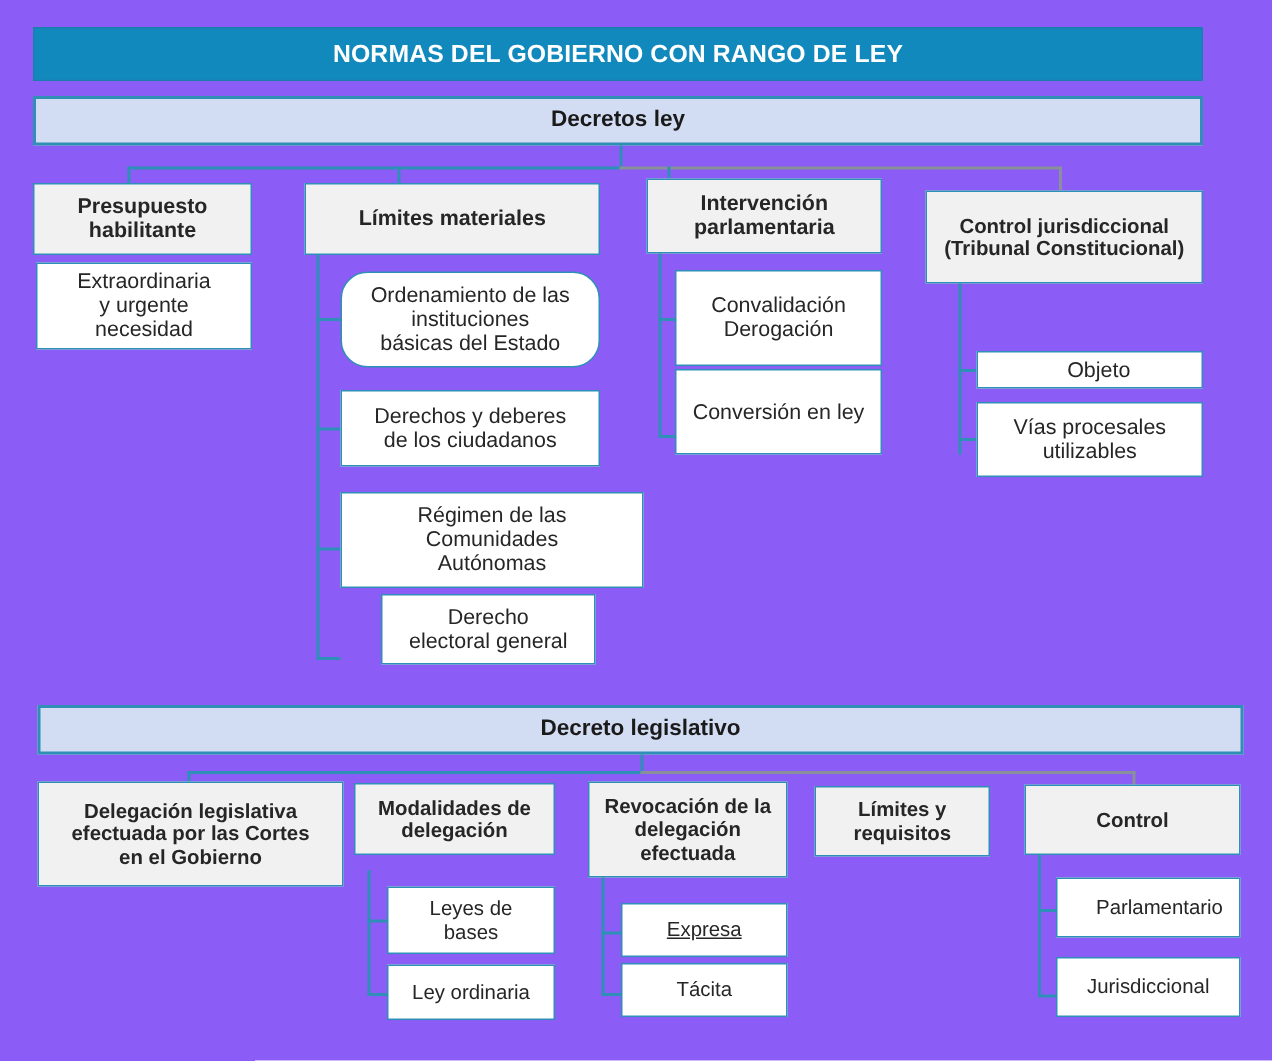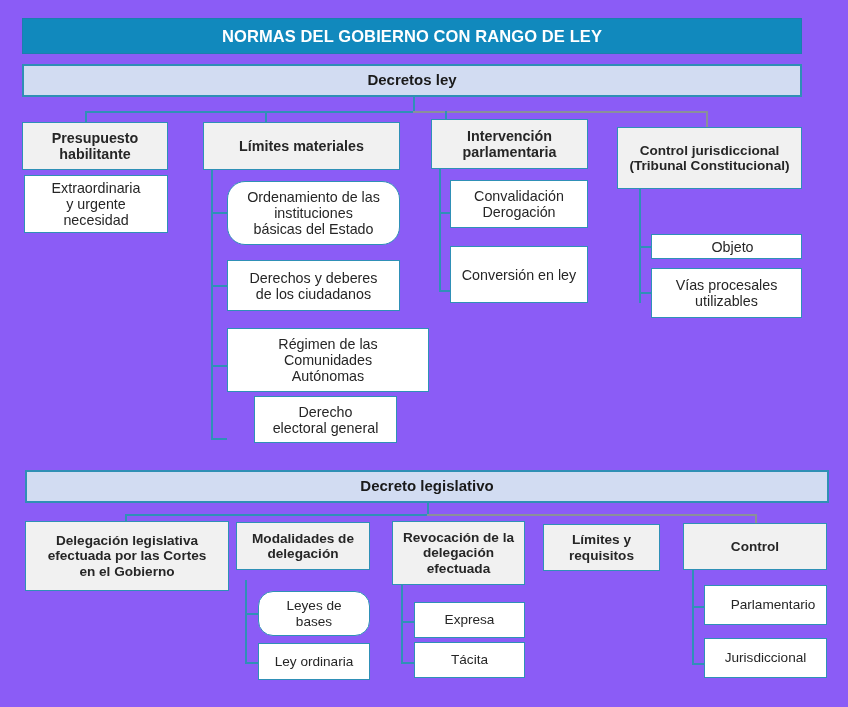--- a/index.html
+++ b/index.html
@@ -112,21 +112,21 @@
 Comunidades
 Autónomas</div>
   <div class="box leaf" style="left:232px; top:396px; width:143px; height:47px;margin-left:22px;">Derecho
 electoral general</div>
 
   <div class="box node" style="left:431px; top:119px; width:157px; height:50px;">Intervención
 parlamentaria</div>
   <div class="ln v" style="left:439px; top:169px; height:122px;"></div>
   <div class="ln h" style="left:439px; top:212px; width:11px;"></div>
   <div class="ln h" style="left:439px; top:290px; width:11px;"></div>
-  <div class="box leaf" style="left:450px; top:180px; width:138px; height:48px;">Convalidación
+  <div class="box leaf" style="left:450px; top:180px; width:138px; height:64px;">Convalidación
 Derogación</div>
   <div class="box leaf" style="left:450px; top:246px; width:138px; height:57px;">Conversión en ley</div>
 
   <div class="box node sm" style="left:617px; top:127px; width:185px; height:62px;">Control jurisdiccional
 (Tribunal Constitucional)</div>
   <div class="ln v" style="left:639px; top:189px; height:114px;"></div>
   <div class="ln h" style="left:639px; top:246px; width:12px;"></div>
   <div class="ln h" style="left:639px; top:292px; width:12px;"></div>
   <div class="box leaf" style="left:651px; top:234px; width:151px; height:25px;padding-left:12px;">Objeto</div>
   <div class="box leaf" style="left:651px; top:268px; width:151px; height:50px;">Vías procesales
@@ -142,31 +142,31 @@
 
   <div class="box node sm" style="left:25px; top:521px; width:204px; height:70px;">Delegación legislativa
 efectuada por las Cortes
 en el Gobierno</div>
 
   <div class="box node sm" style="left:236px; top:522px; width:134px; height:48px;">Modalidades de
 delegación</div>
   <div class="ln v" style="left:245px; top:580px; height:83px;"></div>
   <div class="ln h" style="left:245px; top:613px; width:13px;"></div>
   <div class="ln h" style="left:245px; top:662px; width:13px;"></div>
-  <div class="box leaf sm" style="left:258px; top:591px; width:112px; height:45px;border-radius:15px;">Leyes de
+  <div class="box leaf sm" style="left:258px; top:591px; width:112px; height:45px;">Leyes de
 bases</div>
   <div class="box leaf sm" style="left:258px; top:643px; width:112px; height:37px;">Ley ordinaria</div>
 
   <div class="box node sm" style="left:392px; top:521px; width:133px; height:64px;">Revocación de la
 delegación
 efectuada</div>
   <div class="ln v" style="left:401px; top:585px; height:78px;"></div>
   <div class="ln h" style="left:401px; top:621px; width:13px;"></div>
   <div class="ln h" style="left:401px; top:662px; width:13px;"></div>
-  <div class="box leaf sm" style="left:414px; top:602px; width:111px; height:36px;">Expresa</div>
+  <div class="box leaf sm" style="left:414px; top:602px; width:111px; height:36px;text-decoration:underline;">Expresa</div>
   <div class="box leaf sm" style="left:414px; top:642px; width:111px; height:36px;">Tácita</div>
 
   <div class="box node sm" style="left:543px; top:524px; width:117px; height:47px;">Límites y
 requisitos</div>
 
   <div class="box node sm" style="left:683px; top:523px; width:144px; height:47px;">Control</div>
   <div class="ln v" style="left:692px; top:570px; height:94px;"></div>
   <div class="ln h" style="left:692px; top:606px; width:12px;"></div>
   <div class="ln h" style="left:692px; top:663px; width:12px;"></div>
   <div class="box leaf sm" style="left:704px; top:585px; width:123px; height:40px;padding-left:15px;">Parlamentario</div>

